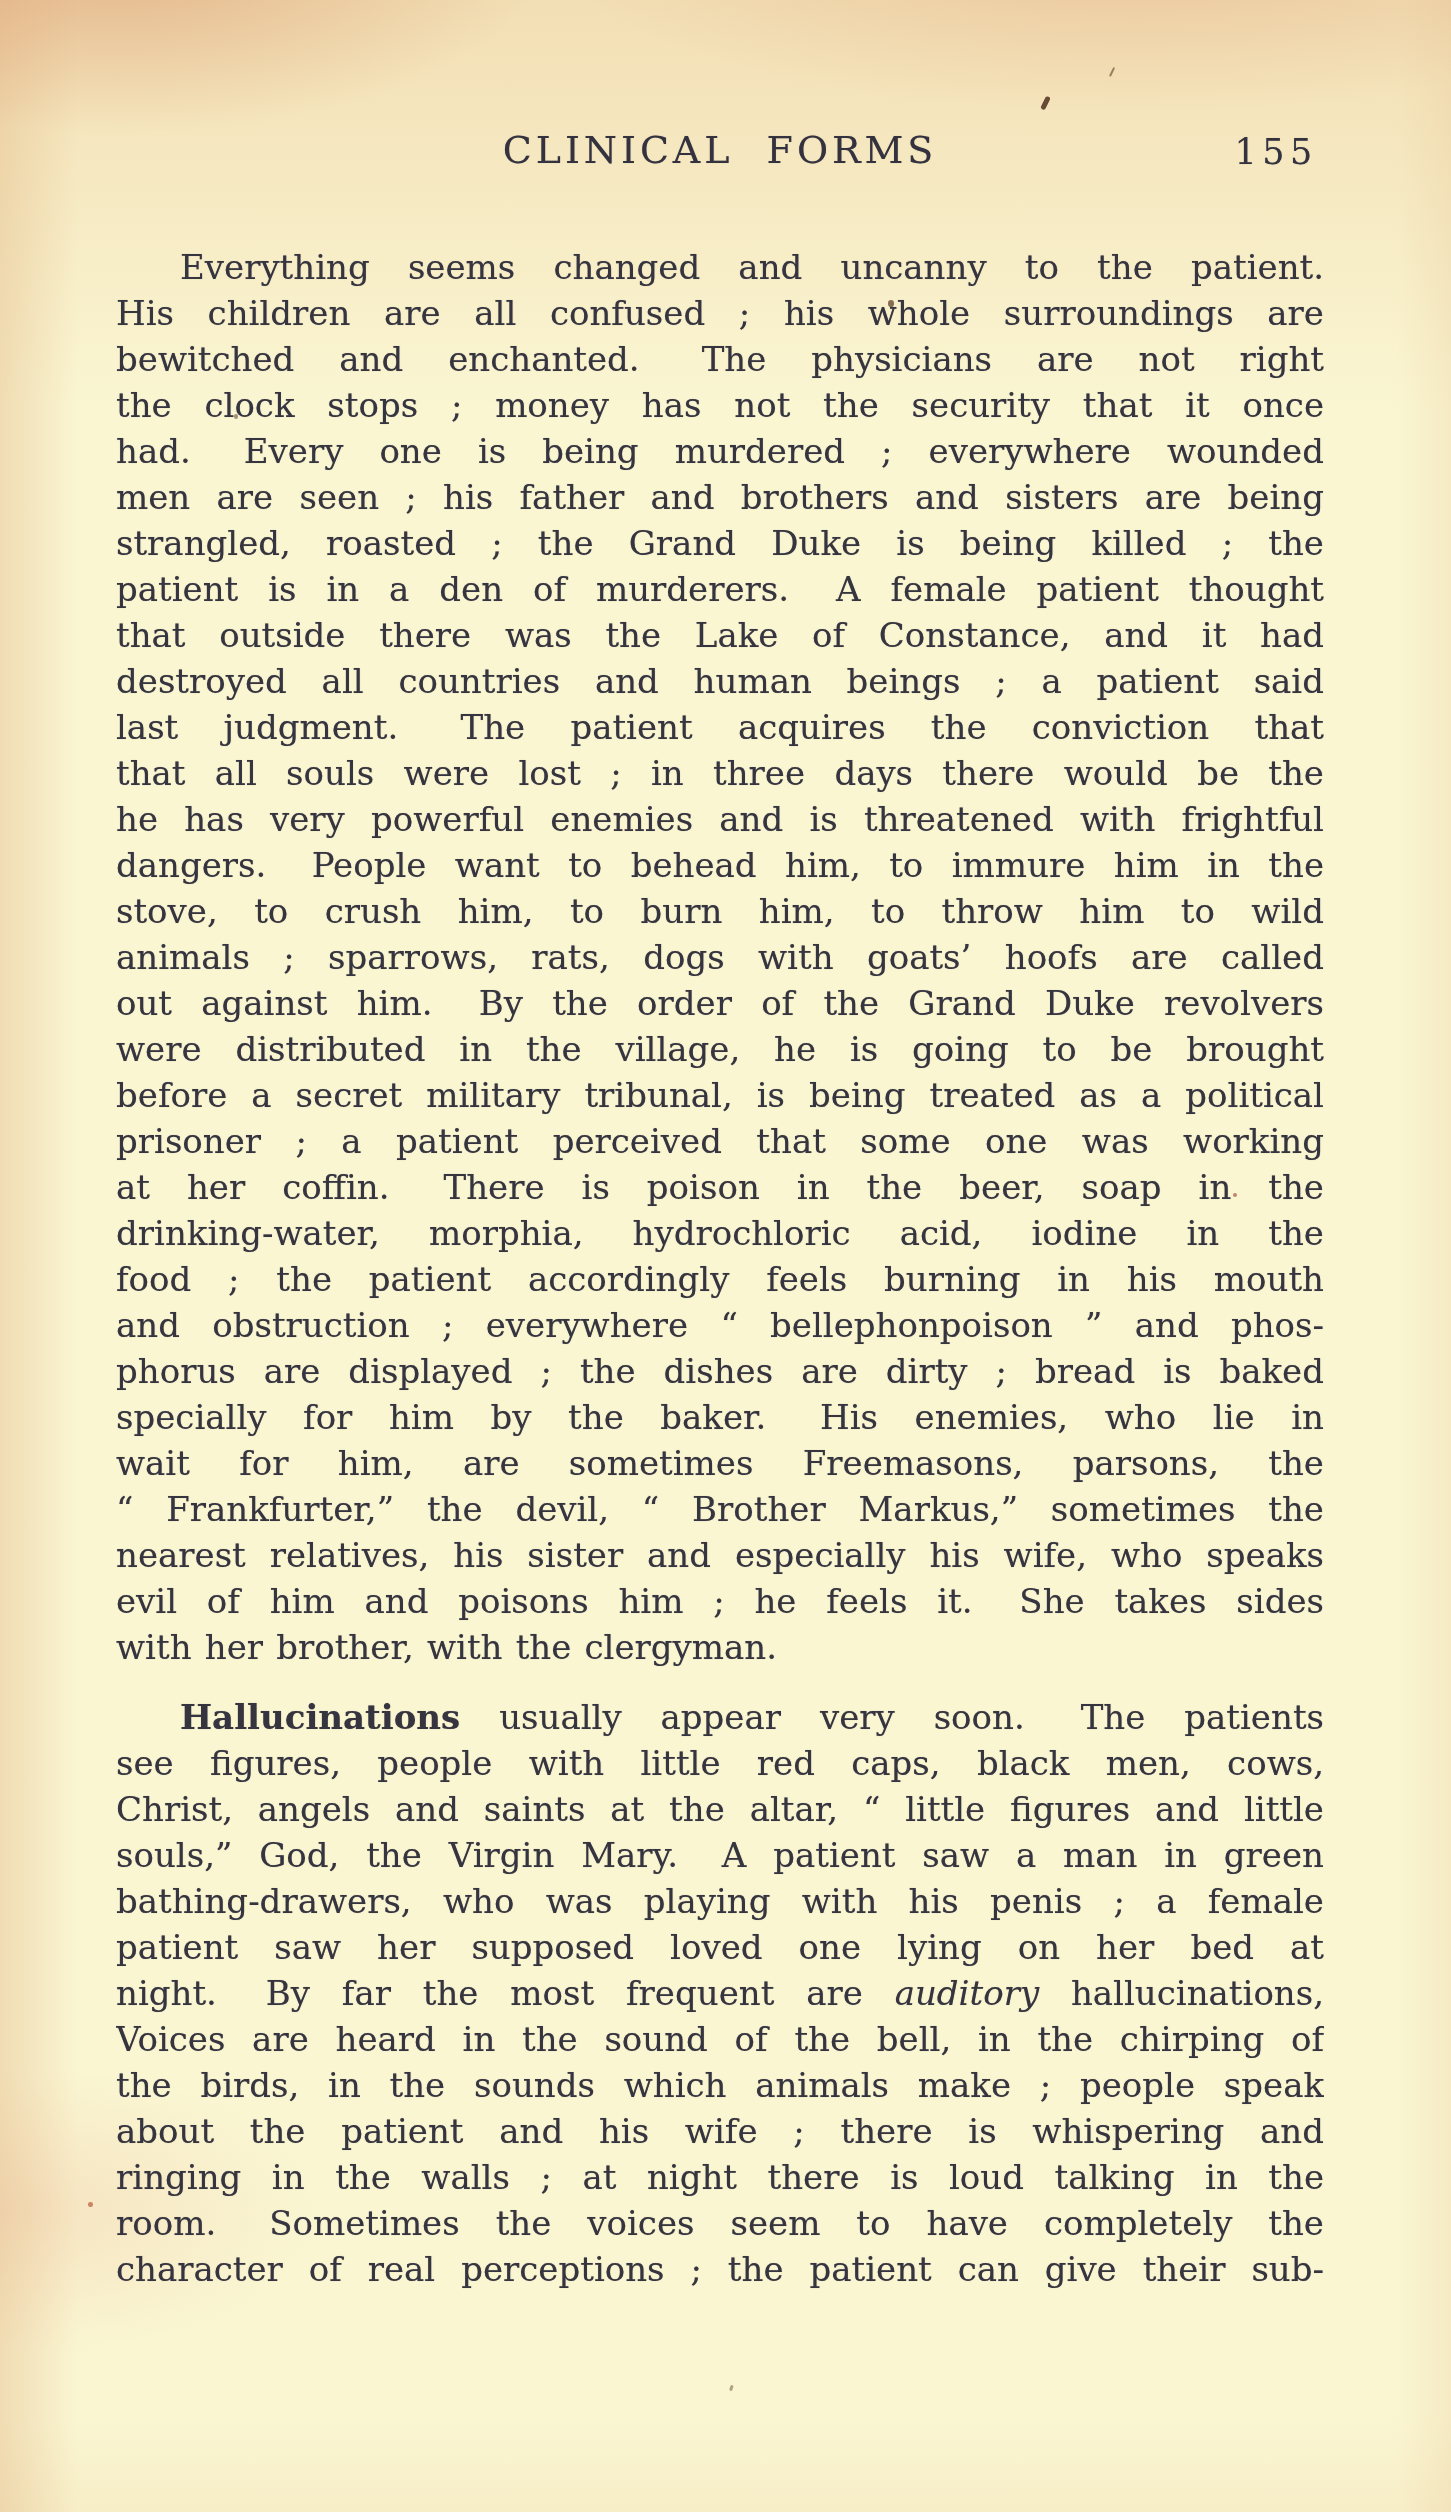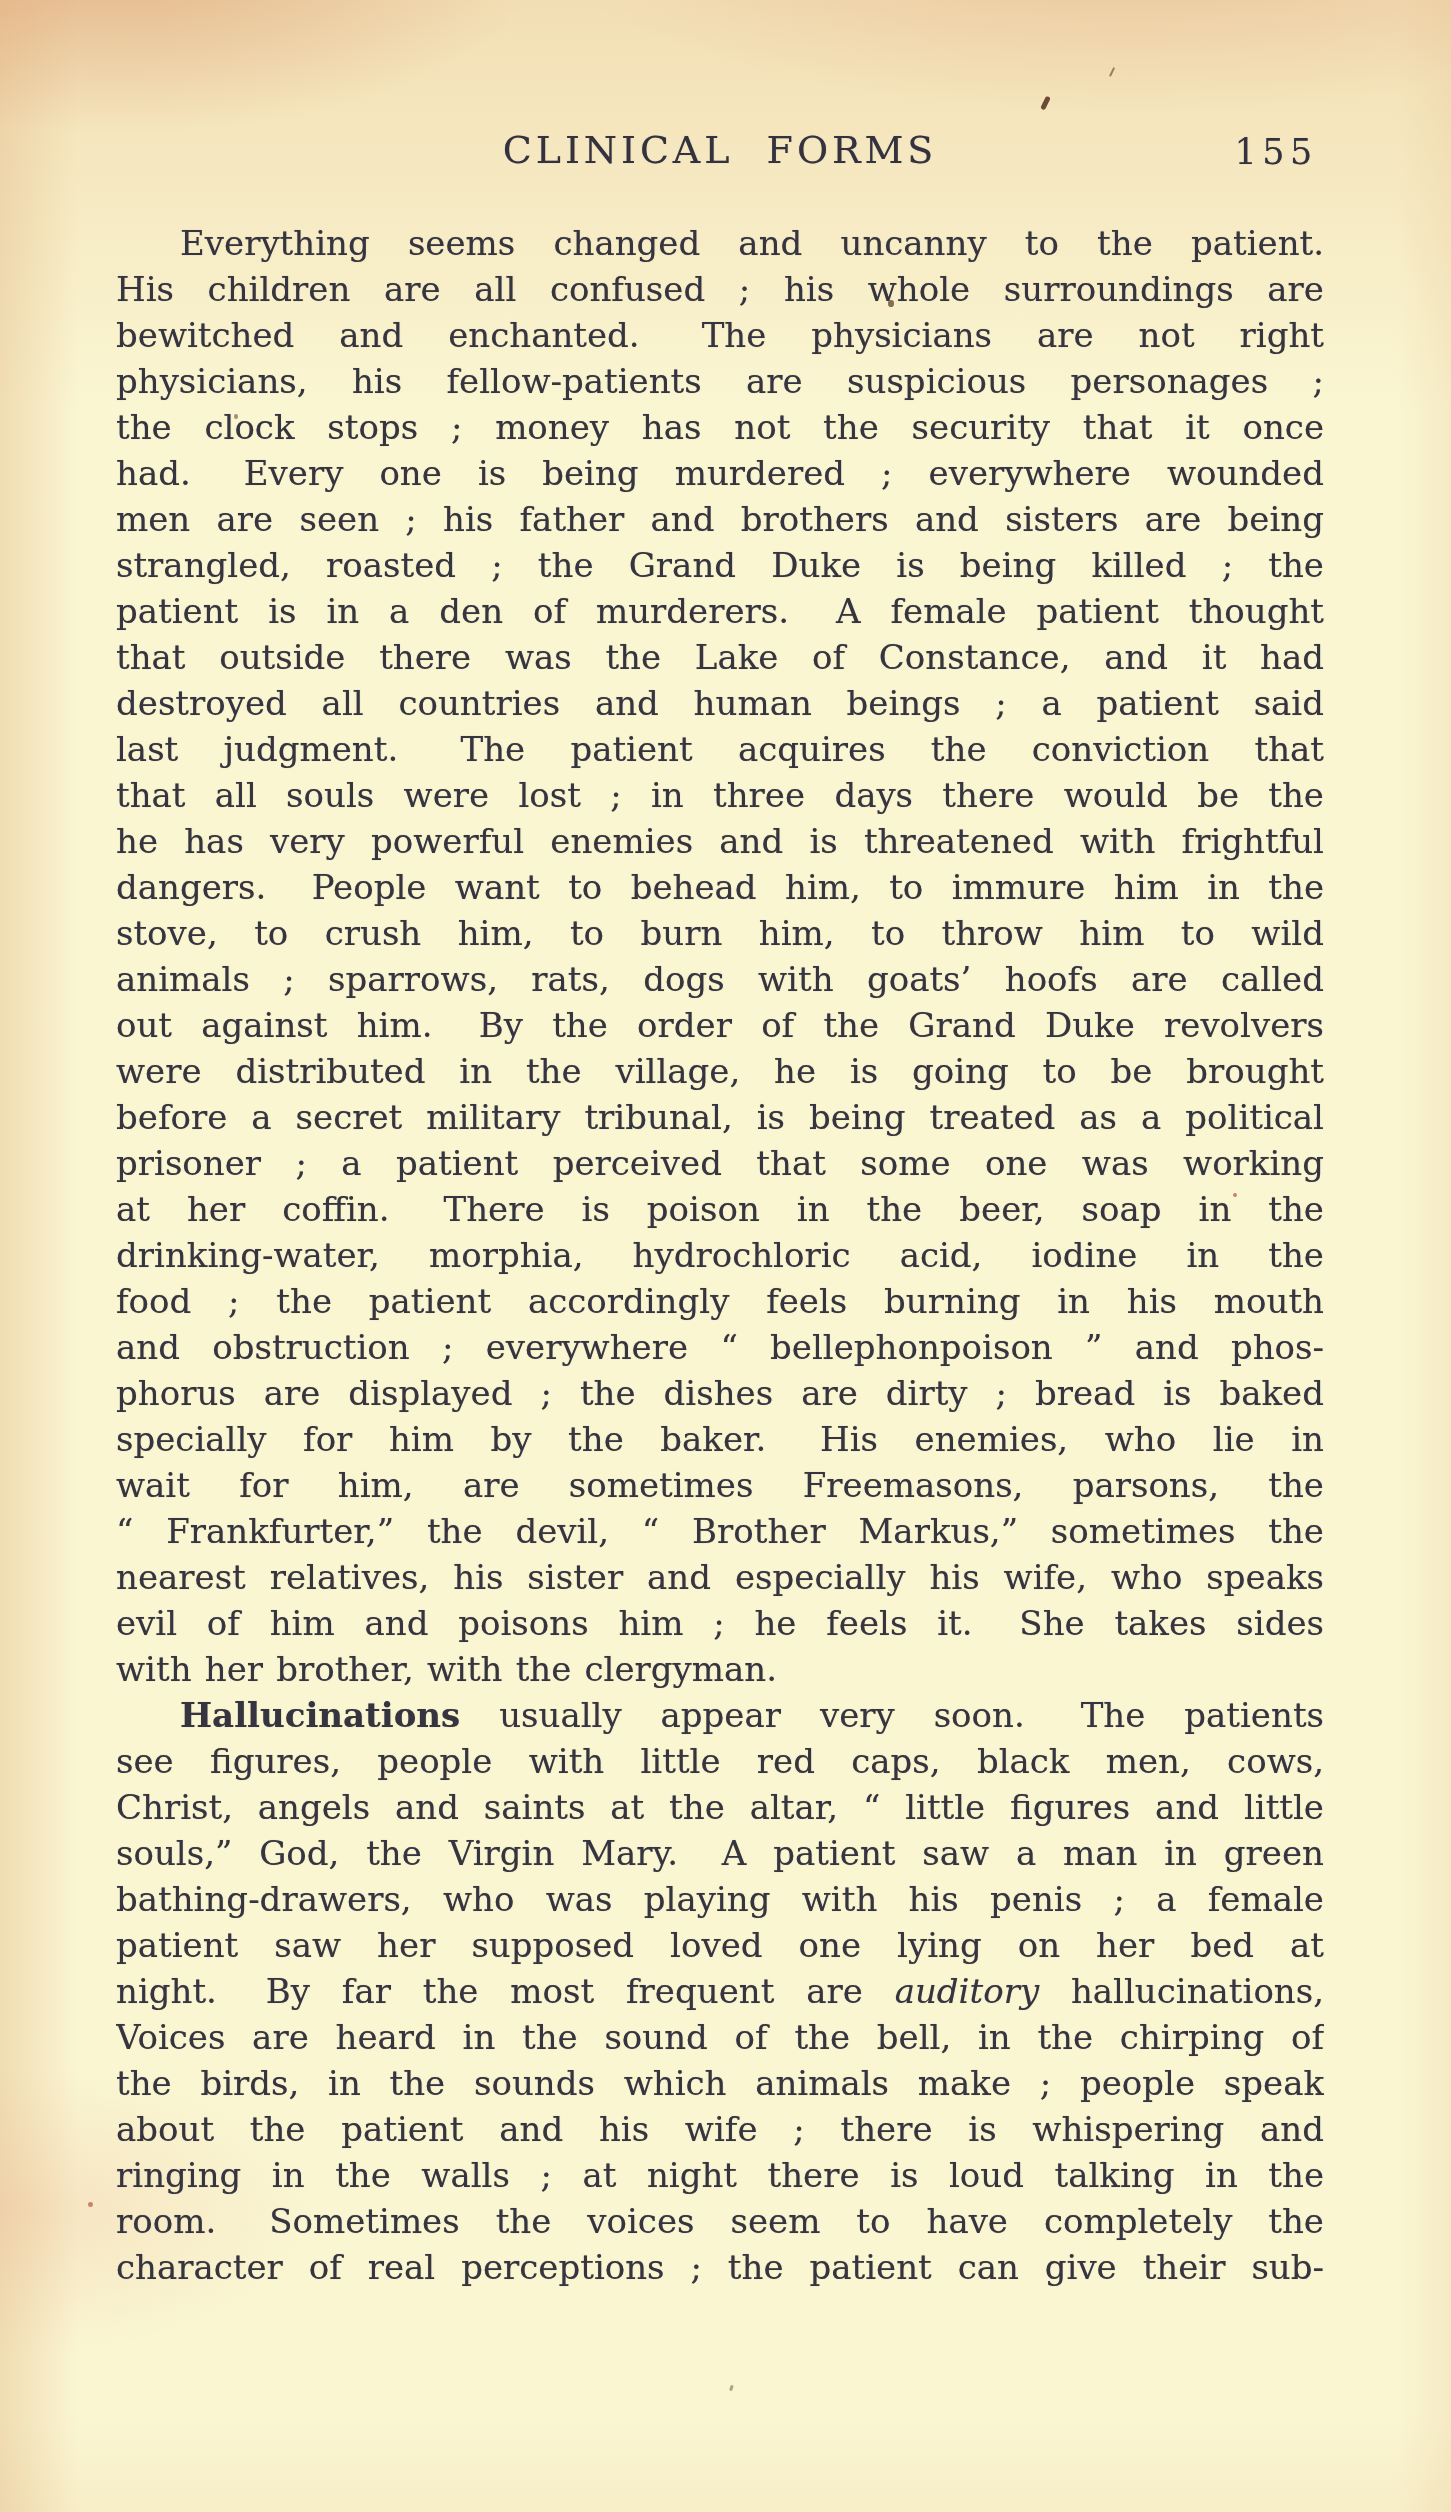--- a/index.html
+++ b/index.html
@@ -34,21 +34,21 @@
   }
   .text-block {
     position: absolute; left: 116px; top: 220px; width: 1208px;
     color: #35343f; text-shadow: 0 0 0.8px rgba(53,52,63,.45);
   }
   .line {
     height: 46px; line-height: 46px; font-size: 34px;
     text-align: justify; text-align-last: justify;
     word-spacing: 2.4px; overflow: hidden;
   }
-  .indent { text-indent: 64px; }
+  .indent { text-indent: 64px; margin-top: 24px; }
   .flush  { text-align-last: left; }
   .b { font-weight: bold; }
   .i { font-style: italic; }
 
   .speck { position: absolute; background: #6a4c36; }
   .speck-slash-1 { left: 1043px; top: 96px; width: 4.7px; height: 14px; border-radius: 2.4px; transform: rotate(26deg); }
   .speck-slash-2 { left: 1111px; top: 67px;  width: 2.4px; height: 10.2px; border-radius: 1.6px; transform: rotate(26deg); opacity: .65; }
   .speck-dot-1   { left: 888px; top: 300px; width: 6.3px;  height: 7px; border-radius: 50%; opacity: .8; }
   .speck-dot-2   { left: 234px;  top: 414px; width: 3.9px;  height: 4.7px; border-radius: 50%; opacity: .6; }
   .speck-dot-3   { left: 1233px; top: 1193px; width: 3.9px; height: 3.9px; border-radius: 50%; background: #b0543e; opacity: .7; }
@@ -62,21 +62,20 @@
 
   <div class="running-head">
     <span class="head-title">CLINICAL FORMS</span>
     <span class="page-number">155</span>
   </div>
 
   <div class="text-block">
     <div class="line indent">Everything seems changed and uncanny to the patient.</div>
     <div class="line">His children are all confused ; his whole surroundings are</div>
     <div class="line">bewitched and enchanted.  The physicians are not right</div>
-    <div class="line">physicians, his fellow-patients are suspicious personages ;</div>
     <div class="line">the clock stops ; money has not the security that it once</div>
     <div class="line">had.  Every one is being murdered ; everywhere wounded</div>
     <div class="line">men are seen ; his father and brothers and sisters are being</div>
     <div class="line">strangled, roasted ; the Grand Duke is being killed ; the</div>
     <div class="line">patient is in a den of murderers.  A female patient thought</div>
     <div class="line">that outside there was the Lake of Constance, and it had</div>
     <div class="line">destroyed all countries and human beings ; a patient said</div>
     <div class="line">last judgment.  The patient acquires the conviction that</div>
     <div class="line">that all souls were lost ; in three days there would be the</div>
     <div class="line">he has very powerful enemies and is threatened with frightful</div>

